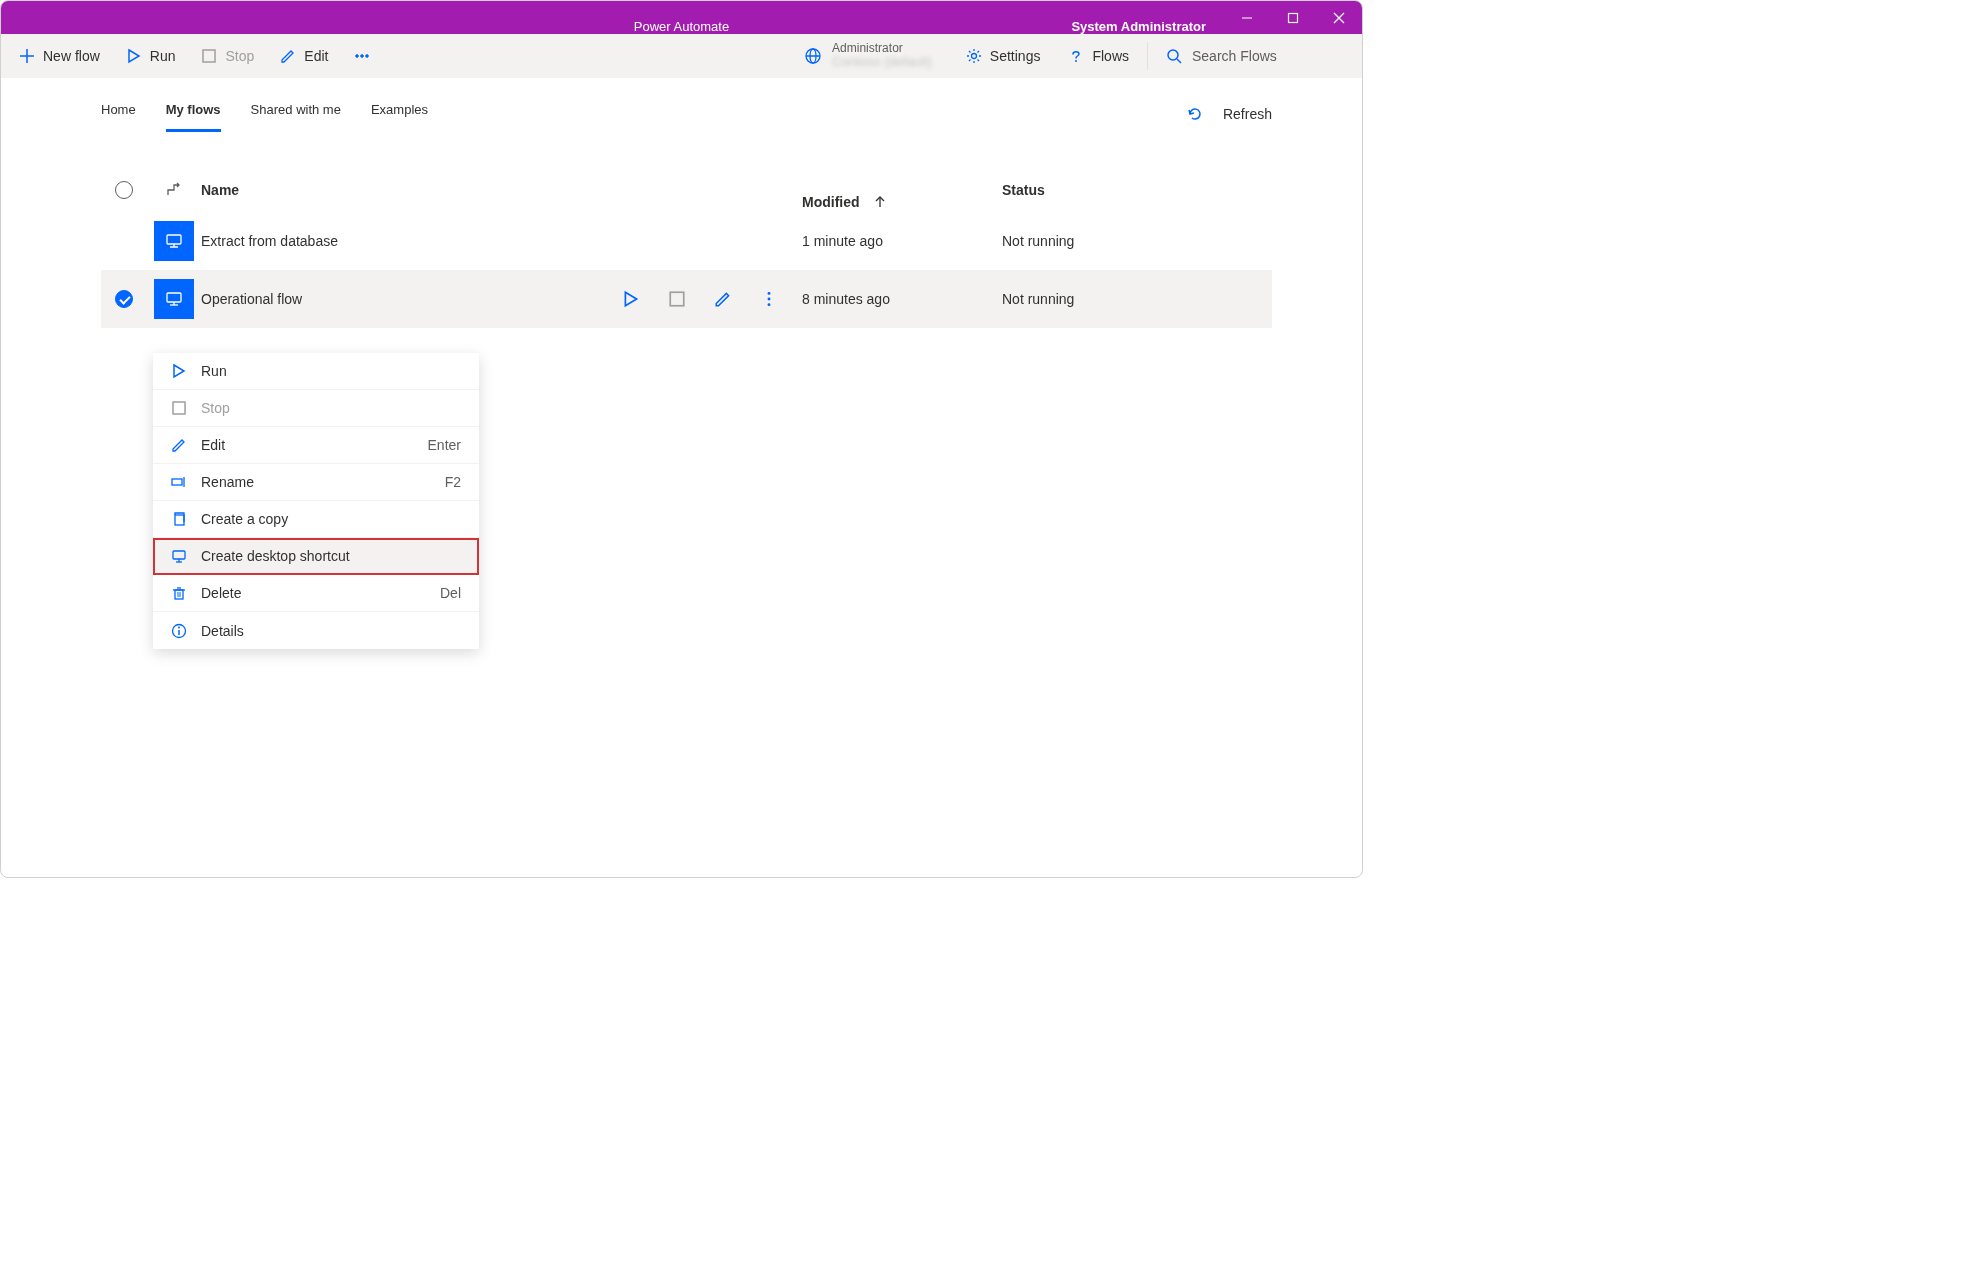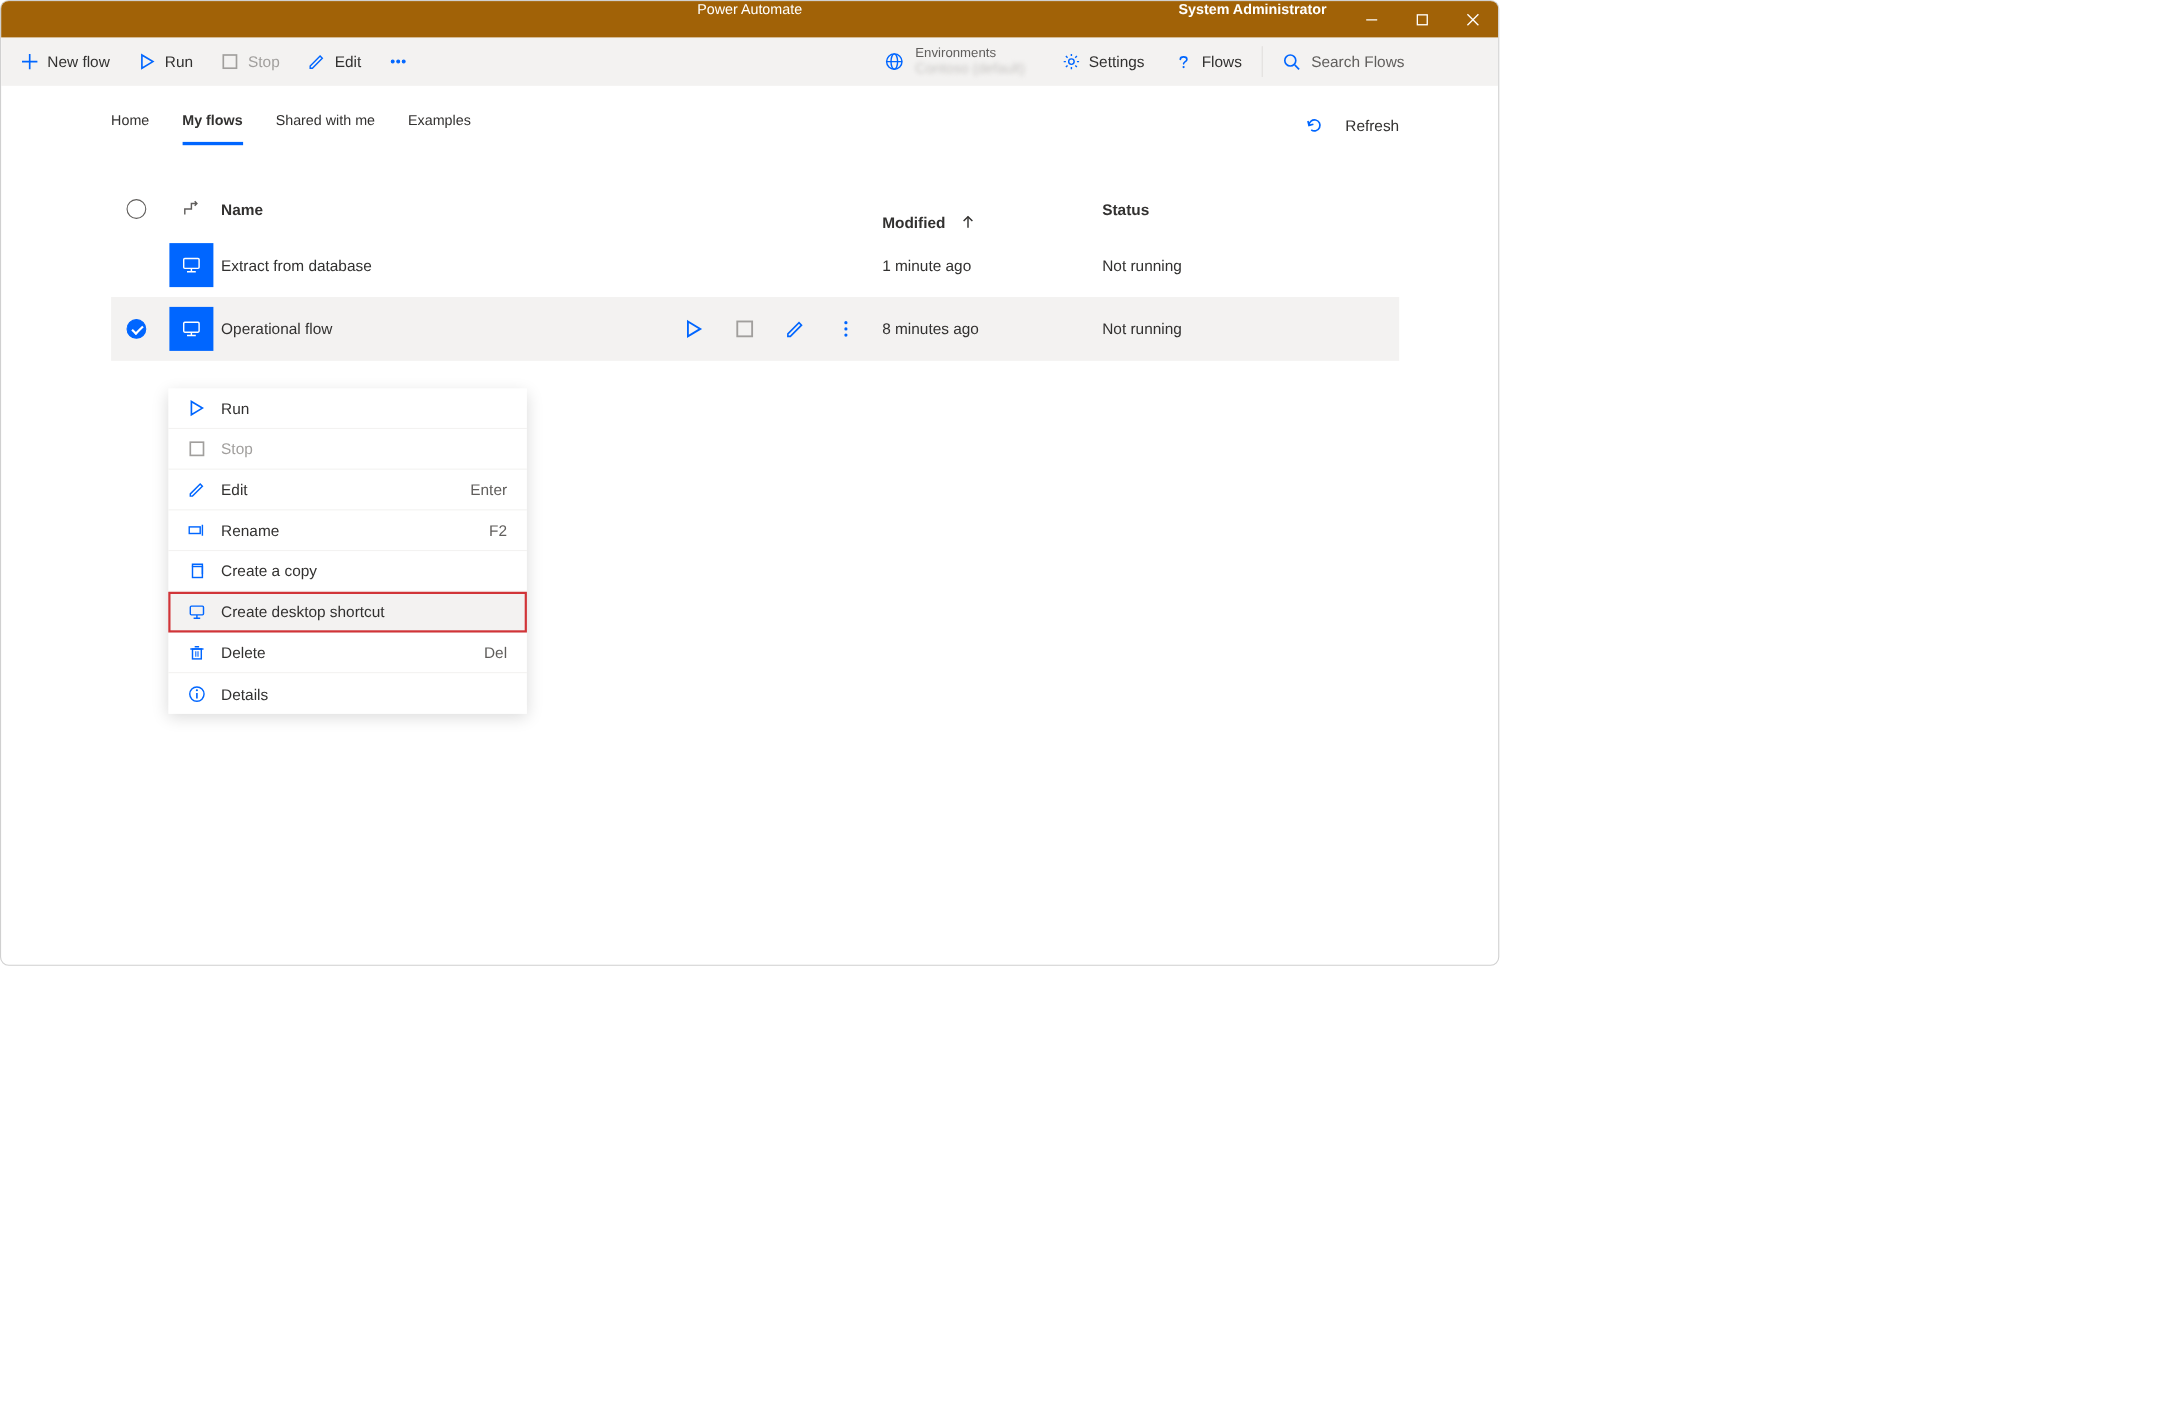--- a/index.html
+++ b/index.html
@@ -1,21 +1,21 @@
 <!DOCTYPE html>
 <html><head>
 <meta charset="utf-8">
 <style>
   * { box-sizing: border-box; font-family: "Segoe UI", Arial, sans-serif; }
   html, body { margin: 0; padding: 0; width: 100%; height: 100%; }
   body { background: #fff; }
   .window { width: 1363px; height: 878px; border: 1px solid #d0d0d0; border-radius: 8px; overflow: hidden; position: relative; background: #fff; margin: 0; }
 
   
-  .titlebar { height: 33px; background: #a16207; color: #fff; display: flex; align-items: flex-start; position: relative; }
+  .titlebar { height: 33px; background: #a21caf; color: #fff; display: flex; align-items: flex-end; position: relative; }
   .titlebar .title { position: absolute; left: 50%; transform: translateX(-50%); font-size: 13px; }
   .titlebar .user { margin-left: auto; font-size: 13px; font-weight: 600; padding: 0 18px; }
   .titlebar .winctl { width: 46px; height: 33px; display: flex; align-items: center; justify-content: center; }
   .titlebar .winctl svg { stroke: #fff; }
 
   
   .cmdbar { height: 44px; background: #f3f2f1; display: flex; align-items: center; padding: 0 18px; font-size: 14px; color: #323130; }
   .cmdbar .cmd { display: flex; align-items: center; gap: 8px; margin-right: 26px; cursor: pointer; }
   .cmdbar .cmd.disabled { color: #a19f9d; }
   .cmdbar .cmd svg { width: 16px; height: 16px; }
@@ -134,21 +134,21 @@
 
     <div class="spacer"></div>
 
     <div class="envblock">
       <svg width="18" height="18" viewBox="0 0 18 18">
           <circle cx="9" cy="9" r="7" fill="none" stroke="#0066ff" stroke-width="1.3"></circle>
           <ellipse cx="9" cy="9" rx="3" ry="7" fill="none" stroke="#0066ff" stroke-width="1.3"></ellipse>
           <line x1="2" y1="9" x2="16" y2="9" stroke="#0066ff" stroke-width="1.3"></line>
         </svg>
       <div class="envtext">
-        <span class="envlabel">Environments</span>
+        <span class="envlabel">Administrator</span>
         <span class="envval">Contoso (default)</span>
       </div>
     </div>
     <div class="right-cmd">
       <svg width="16" height="16" viewBox="0 0 16 16">
           <circle cx="8" cy="8" r="2.5" fill="none" stroke="#0066ff" stroke-width="1.3"></circle>
           <path d="M8 1 L8 3 M8 13 L8 15 M1 8 L3 8 M13 8 L15 8 M3 3 L4.5 4.5 M11.5 11.5 L13 13 M13 3 L11.5 4.5 M4.5 11.5 L3 13" stroke="#0066ff" stroke-width="1.3"></path>
         </svg>
       <span>Settings</span>
     </div>

